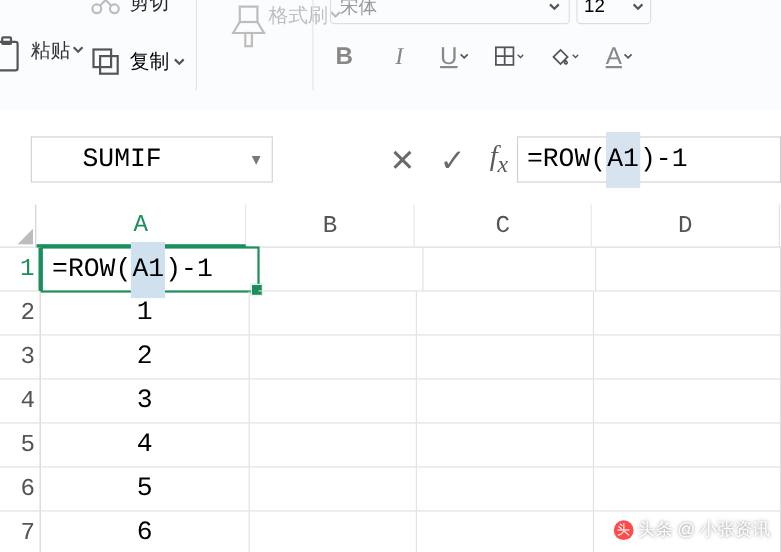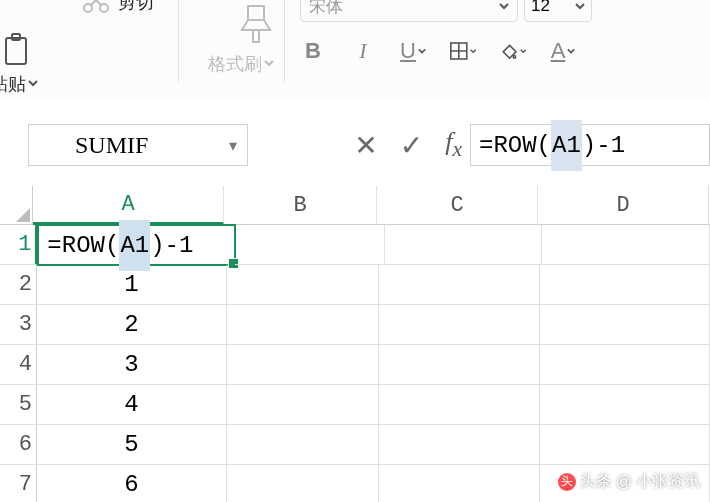--- a/index.html
+++ b/index.html
@@ -1,20 +1,20 @@
 <!DOCTYPE html>
 <html><head>
 <meta charset="utf-8">
 <style>
 html,body{margin:0;padding:0;font-family:"Microsoft YaHei",Arial,sans-serif;background:#fff;overflow:hidden}
 .app{width:710px;height:502px;position:relative;background:#fff}
 
 
 .tbwrap{position:absolute;left:0;right:0;top:0;height:100px;background:#fbfcfe}
-.grp{position:absolute;top:0;display:flex;flex-direction:column;align-items:flex-end}
+.grp{position:absolute;top:0;display:flex;flex-direction:row;align-items:flex-start}
 .ico{display:flex;align-items:center;justify-content:center}
 .lbl{font-size:18px;color:#333;margin-top:2px;white-space:nowrap}
 .dis .lbl,.dis svg{color:#b3b3b3;stroke:#b3b3b3;fill:none}
 svg{stroke:#555;stroke-width:2;fill:none}
 .dis{opacity:.85}
 .cuticon{position:absolute;left:82px;top:-10px;display:flex;align-items:center}
 .cuticon .t{font-size:18px;margin-left:8px}
 .pastegrp{left:-10px;top:32px}
 .copygrp{position:absolute;left:82px;top:42px;display:flex;align-items:center}
 .copygrp .t{font-size:18px;margin-left:8px}
@@ -25,21 +25,21 @@
 .fontgrp{position:absolute;left:300px;top:-10px;display:flex;align-items:center}
 .fontbox{width:200px;height:30px;border:1px solid #ddd;border-radius:4px;display:flex;align-items:center;justify-content:space-between;padding:0 8px;font-size:17px;color:#999}
 .sizebox{width:54px;height:30px;border:1px solid #ddd;border-radius:4px;display:flex;align-items:center;justify-content:space-between;padding:0 6px;font-size:17px;margin-left:6px}
 .stylegrp{position:absolute;left:300px;top:38px;display:flex;align-items:center;gap:24px}
 .sbtn{width:26px;height:26px;display:flex;align-items:center;justify-content:center;font-size:22px;color:#888}
 .dd{width:10px;height:10px;margin-left:2px}
 
 
 .fbar{position:absolute;left:0;right:0;top:121px;height:48px;display:flex;align-items:center}
 .namebox{margin-left:28px;width:198px;height:40px;border:1px solid #d0d0d0;display:flex;align-items:center;justify-content:space-between;padding:0 10px;background:#fff}
-.namebox .nm{font-family:Liberation Serif, serif;font-size:24px;margin-left:36px}
+.namebox .nm{font-family:Liberation Mono, monospace;font-size:24px;margin-left:36px}
 .namebox .car{color:#777}
 .mid{flex:1}
 .xvf{display:flex;align-items:center;gap:22px;margin-right:8px}
 .xvf .b{font-size:28px;color:#6a6a6a}
 .fx{font-style:italic;font-family:serif;font-size:26px;color:#5a5a5a}
 .formulabox{width:222px;height:40px;border:1px solid #cfcfcf;display:flex;align-items:center;padding:0 8px;font-family:"Courier New",monospace;font-size:24px;background:#fff}
 .hlt{background:#d7e3ef;padding:12px 1px}
 
 
 .sheet{position:absolute;left:0;right:0;top:186px;bottom:0}
@@ -85,20 +85,32 @@
             <rect x="12" y="2" width="8" height="6" rx="1"></rect>
           </svg>
         </span>
     <div style="display:flex;align-items:center">
           <span class="lbl">粘贴</span>
           <svg class="dd" viewBox="0 0 10 10">
             <path d="M1 3 L5 7 L9 3"></path>
           </svg>
         </div>
   </div>
+  <div class="copygrp">
+    <span class="ico">
+          <svg width="28" height="28" viewBox="0 0 28 28">
+            <rect x="3" y="3" width="16" height="16"></rect>
+            <rect x="9" y="9" width="16" height="16"></rect>
+          </svg>
+        </span>
+    <span class="t">复制</span>
+    <svg class="dd" viewBox="0 0 10 10" style="margin-left:4px">
+          <path d="M1 3 L5 7 L9 3"></path>
+        </svg>
+  </div>
   <div class="vline vl1"></div>
   <div class="grp brushgrp dis">
     <span class="ico">
           <svg width="36" height="42" viewBox="0 0 36 42">
             <rect x="10" y="2" width="16" height="14"></rect>
             <path d="M10 16 L4 26 L32 26 L26 16 Z"></path>
             <rect x="15" y="26" width="6" height="12"></rect>
           </svg>
         </span>
     <div style="display:flex;align-items:center">

